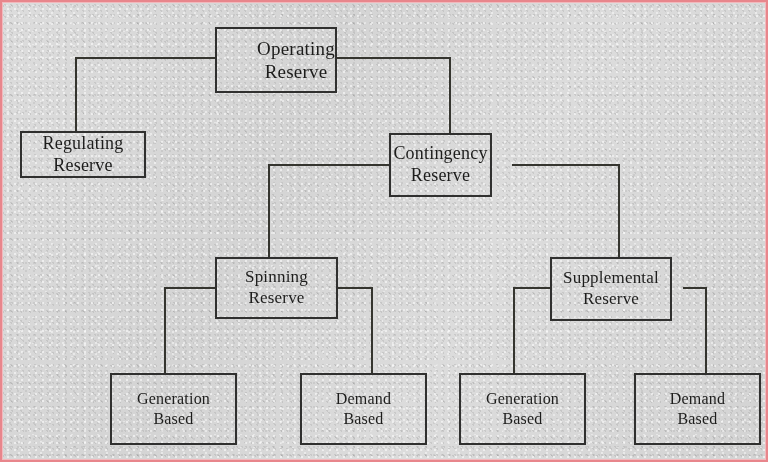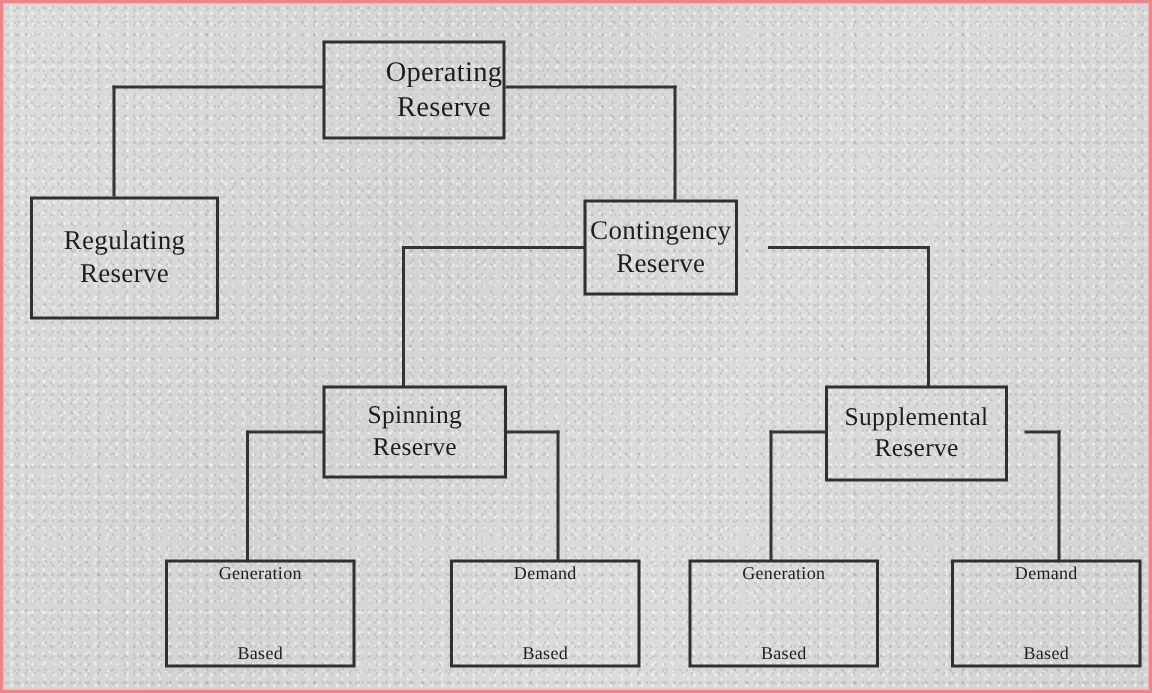--- a/index.html
+++ b/index.html
@@ -60,21 +60,21 @@
     color: #1d1d1c;
     z-index: 20;
     line-height: 1.22;
     letter-spacing: 0.2px;
   }
   .node .ln { display: block; white-space: nowrap; }
 
   .lvl1 { font-size: 19px; padding-left: 40px; }
   .lvl2 { font-size: 18px; }
   .lvl3 { font-size: 17px; }
-  .lvl4 { font-size: 12px; justify-content: space-between; }
+  .lvl4 { font-size: 16px; }
 
   
   .conn {
     position: absolute;
     background: #35352f;
     z-index: 10;
   }
   .conn.h { height: 2px; }
   .conn.v { width: 2px; }
 </style>
@@ -105,21 +105,21 @@
   <div class="conn v" style="left:513px; top:287px; height:87px;"></div>
 
   <div class="conn h" style="left:683px; top:287px; width:24px;"></div>
   <div class="conn v" style="left:705px; top:287px; height:87px;"></div>
 
   <div class="node lvl1" style="left:215px; top:27px; width:122px; height:66px;">
     <span class="ln">Operating</span>
     <span class="ln">Reserve</span>
   </div>
 
-  <div class="node lvl2" style="left:20px; top:131px; width:126px; height:82px;">
+  <div class="node lvl2" style="left:20px; top:131px; width:126px; height:47px;">
     <span class="ln">Regulating</span>
     <span class="ln">Reserve</span>
   </div>
 
   <div class="node lvl2" style="left:389px; top:133px; width:103px; height:64px;">
     <span class="ln">Contingency</span>
     <span class="ln">Reserve</span>
   </div>
 
   <div class="node lvl3" style="left:215px; top:257px; width:123px; height:62px;">

